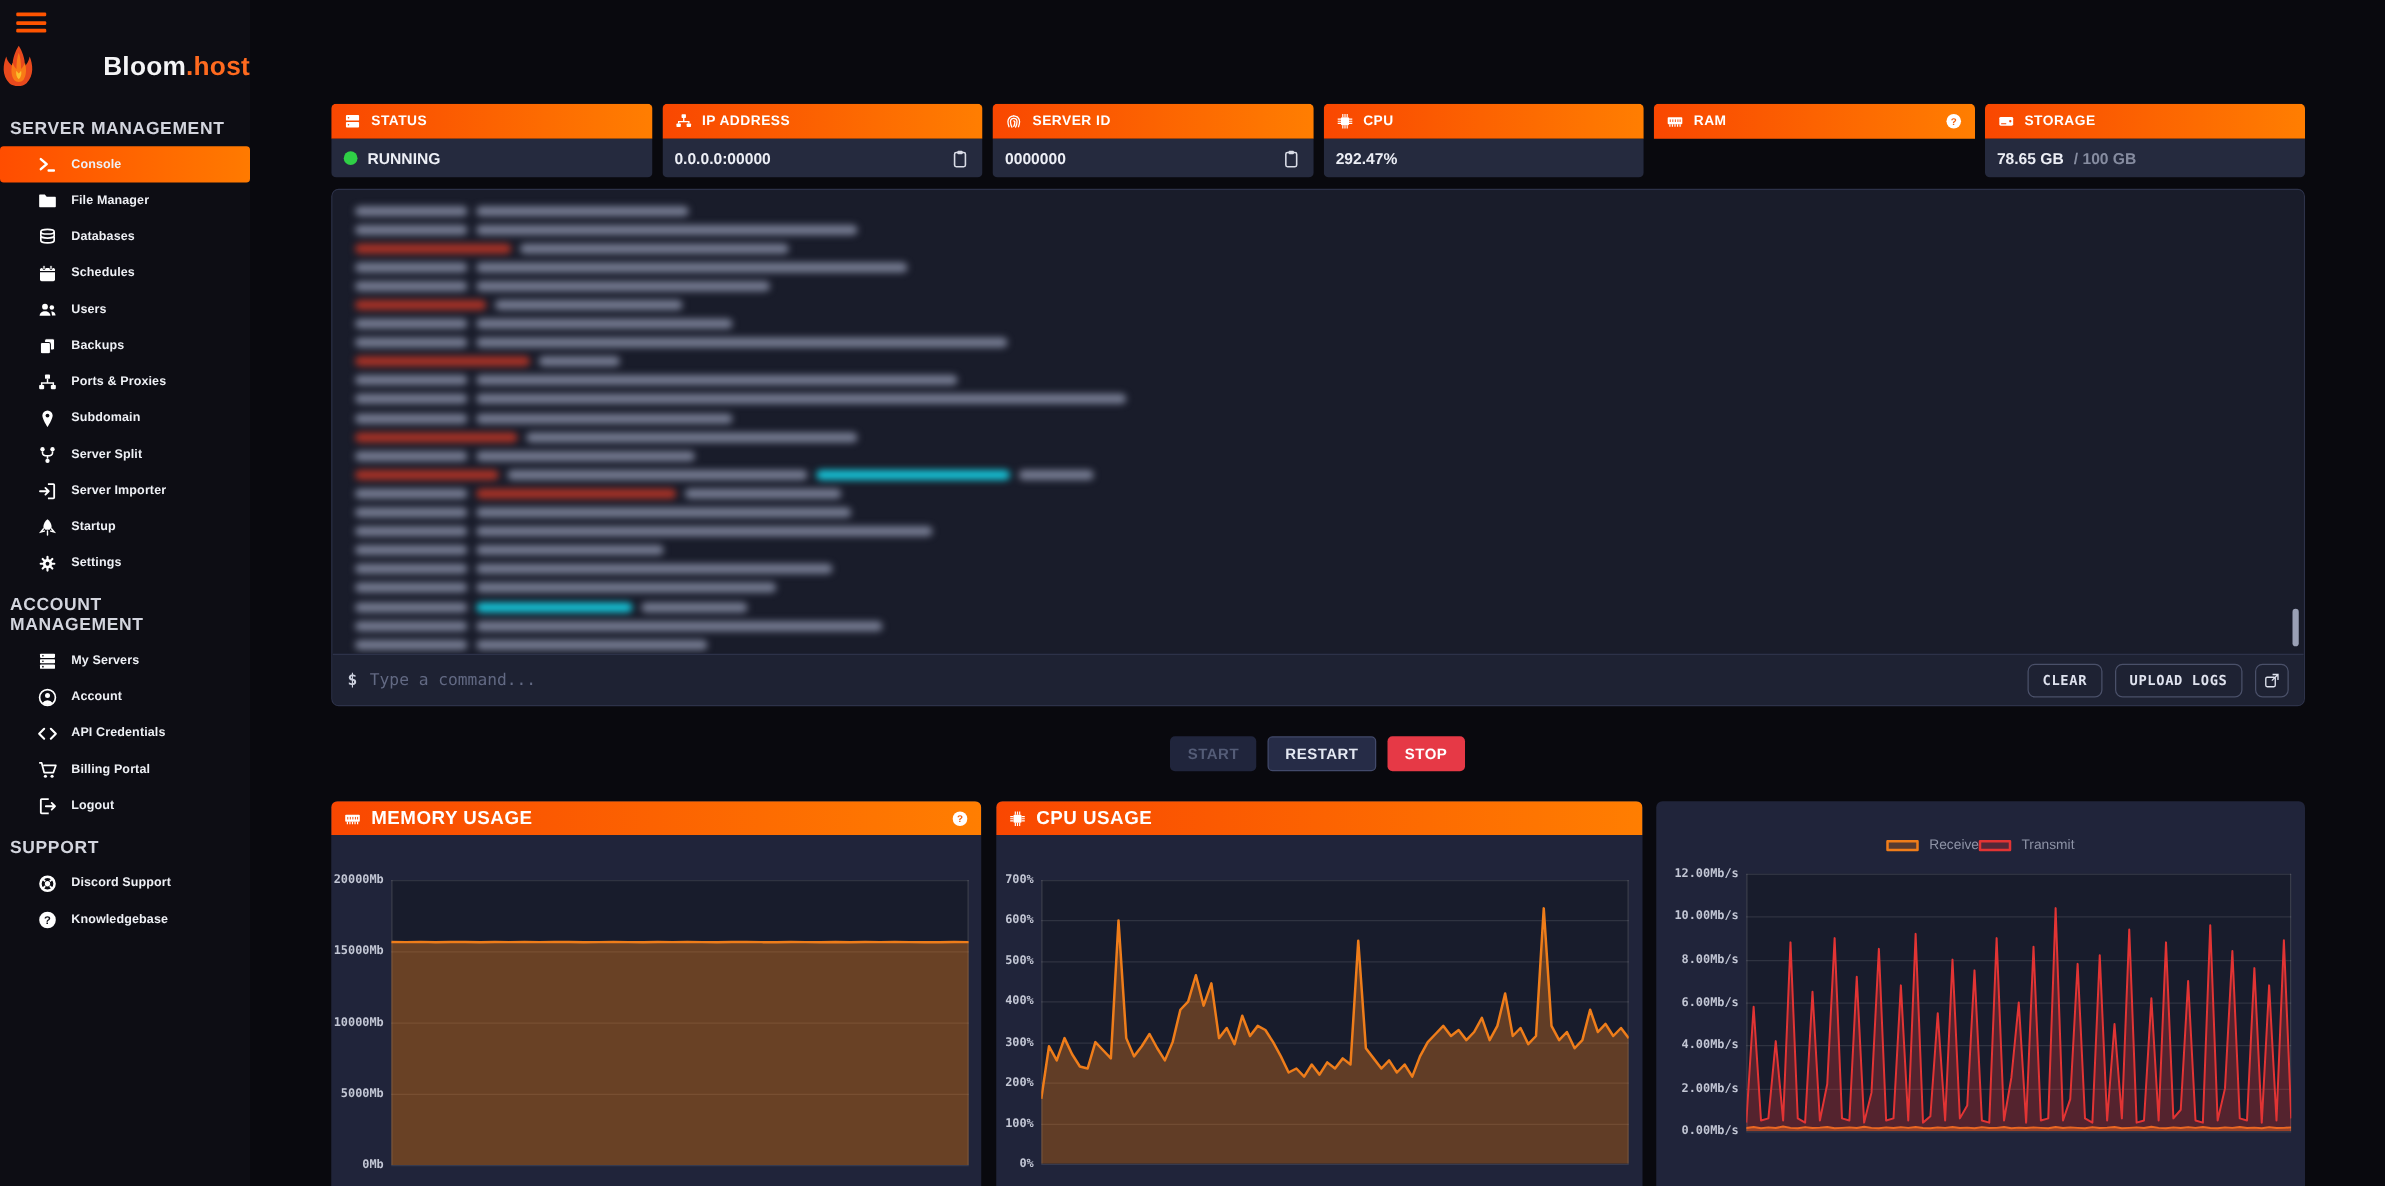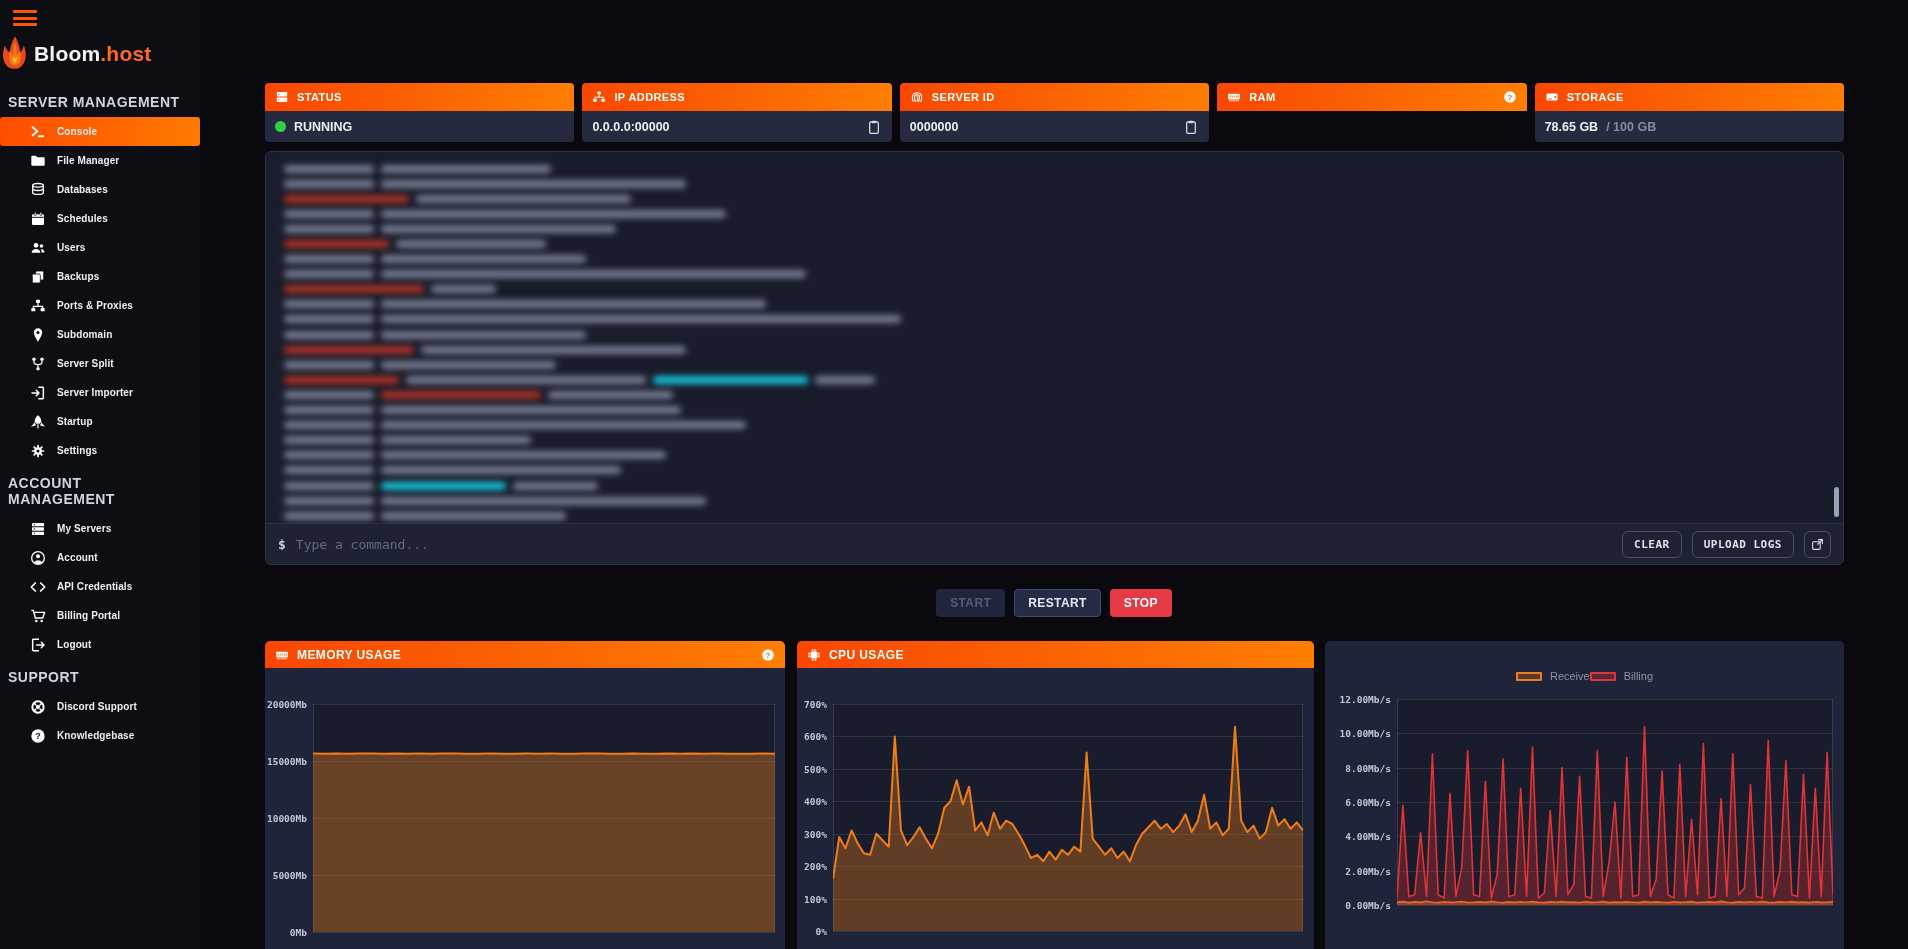--- a/index.html
+++ b/index.html
@@ -4,21 +4,21 @@
 <style>
   * { margin:0; padding:0; box-sizing:border-box; }
   html,body { background:#09090e; }
   body { font-family:"Liberation Sans", sans-serif; }
   #app { position:relative; width:1908px; height:949px; overflow:hidden; background:#09090e; }
 
   
   #sidebar { position:absolute; left:0; top:0; width:200px; height:949px; background:#0d0d14; }
   #hamburger { position:absolute; left:13px; top:10px; width:24px; height:19px; cursor:pointer; }
   #hamburger span { display:block; height:3.2px; margin-bottom:3.4px; background:#ff5400; border-radius:1px; }
-  #logo { position:absolute; left:0; top:32px; width:200px; height:44px; display:flex; align-items:center; justify-content:flex-start; gap:4px; }
+  #logo { position:absolute; left:0; top:32px; width:200px; height:44px; display:flex; align-items:center; justify-content:space-between; gap:4px; }
   #logo svg { width:30px; height:38px; }
   .logo-text { font-size:21px; font-weight:bold; color:#f4f4f6; letter-spacing:.2px; }
   .logo-text .accent { color:#ff6a1f; }
   #sidebar-nav { position:absolute; left:0; top:84px; width:200px; }
   .section-label { padding:10px 8px 7px 8px; font-size:14px; font-weight:bold; color:#d3d5de; letter-spacing:.5px; }
   .side-item { height:29px; display:flex; align-items:center; gap:11px; padding-left:30px; cursor:pointer; color:#eef0f5; }
   .side-item .si-icon { width:16px; height:16px; display:inline-flex; color:#ffffff; flex:0 0 16px; }
   .side-item .si-icon svg { width:16px; height:16px; }
   .side-item .si-label { font-size:10px; font-weight:600; letter-spacing:.1px; }
   .side-item.active { background:linear-gradient(90deg,#ff4d00,#ff7a00); border-radius:3px; }
@@ -61,21 +61,21 @@
   #btn-stop { background:#e63946; color:#ffffff; }
 
   
   .panel { position:absolute; top:641px; height:320px; border-radius:5px; overflow:hidden; background:#20243a; }
   #panel-memory { left:265px; width:520px; }
   #panel-cpu { left:797px; width:517px; }
   #panel-network { left:1325px; width:519px; }
   .panel-head { height:27px; background:linear-gradient(90deg,#f94701,#ff7e01); display:flex; align-items:center; gap:8px; padding:0 10px; color:#fff; }
   .panel-head .ch-icon { width:14px; height:14px; display:inline-flex; }
   .panel-head .ch-icon svg { width:14px; height:14px; }
-  .panel-head .ch-title { font-size:12px; font-weight:bold; letter-spacing:.4px; }
+  .panel-head .ch-title { font-size:15px; font-weight:bold; letter-spacing:.4px; }
   .panel-head .ch-help { margin-left:auto; width:14px; height:14px; display:inline-flex; }
   .panel-body { position:relative; width:100%; height:293px; }
   .plot-bg { position:absolute; background:#181c2c; border-left:1px solid rgba(255,255,255,.14); border-right:1px solid rgba(255,255,255,.14); }
   .gridline { position:absolute; height:1px; background:rgba(255,255,255,.10); }
   .tick-label { position:absolute; transform:translateY(-50%); font-family:"DejaVu Sans Mono", monospace; font-size:9.5px; font-weight:bold; color:#c2c6d4; text-align:right; white-space:nowrap; }
   .plot-svg { position:absolute; }
   .legend { position:absolute; top:29px; left:0; width:100%; display:flex; justify-content:center; align-items:center; gap:0; }
   .legend-item { display:flex; align-items:center; gap:8px; }
   .legend-box { width:26px; height:9px; border-radius:1px; }
   .legend-label { font-size:11px; color:#8e93a6; }
@@ -411,20 +411,36 @@
         <div class="card-body">
           <span class="cb-value">0000000</span>
           <span class="cb-copy">
             <span style="display: inline-flex; width: 100%; height: 100%;">
               <svg viewBox="0 0 24 24" xmlns="http://www.w3.org/2000/svg">
                 <rect x="5.5" y="4.5" width="13" height="17" rx="2" fill="none" stroke="currentColor" stroke-width="1.9"></rect>
                 <rect x="8.8" y="2.5" width="6.4" height="4" rx="1.2" fill="currentColor"></rect>
               </svg>
             </span>
           </span>
+        </div>
+      </article>
+      <article class="card">
+        <div class="card-head">
+          <span class="ch-icon">
+            <span style="display: inline-flex; width: 100%; height: 100%;">
+              <svg viewBox="0 0 24 24" xmlns="http://www.w3.org/2000/svg">
+                <rect x="6.5" y="6.5" width="11" height="11" rx="1.5" fill="currentColor"></rect>
+                <path d="M9 2v4.5M12 2v4.5M15 2v4.5M9 17.5V22M12 17.5V22M15 17.5V22M2 9h4.5M2 12h4.5M2 15h4.5M17.5 9H22M17.5 12H22M17.5 15H22" stroke="currentColor" stroke-width="1.6"></path>
+              </svg>
+            </span>
+          </span>
+          <span class="ch-title">CPU</span>
+        </div>
+        <div class="card-body">
+          <span class="cb-value">292.47%</span>
         </div>
       </article>
       <article class="card">
         <div class="card-head">
           <span class="ch-icon">
             <span style="display: inline-flex; width: 100%; height: 100%;">
               <svg viewBox="0 0 24 24" xmlns="http://www.w3.org/2000/svg">
                 <rect x="2" y="6.5" width="20" height="9.5" rx="1.2" fill="currentColor"></rect>
                 <path d="M5 16v3.5M8.5 16v3.5M12 16v3.5M15.5 16v3.5M19 16v3.5" stroke="currentColor" stroke-width="1.7"></path>
                 <path d="M5.5 9.5v3.5M9 9.5v3.5M12.5 9.5v3.5M16 9.5v3.5M19 9.5v3.5" stroke="#f94701" stroke-width="1.3"></path>
@@ -666,21 +682,21 @@
   <section class="panel" id="panel-network">
       <div class="panel-body">
         <div class="plot-bg" style="left: 72px; top: 58px; width: 436px; height: 206px;"></div>
         <div class="legend">
           <span class="legend-item">
             <span class="legend-box" style="border: 2px solid rgb(239, 125, 26); background: rgba(239, 125, 26, 0.267);"></span>
             <span class="legend-label">Receive</span>
           </span>
           <span class="legend-item">
             <span class="legend-box" style="border: 2px solid rgb(226, 52, 52); background: rgba(226, 52, 52, 0.267);"></span>
-            <span class="legend-label">Billing</span>
+            <span class="legend-label">Transmit</span>
           </span>
         </div>
         <div class="gridline" style="left: 72px; top: 58px; width: 436px;"></div>
         <span class="tick-label" style="right: 453px; top: 58px;">12.00Mb/s</span>
         <div class="gridline" style="left: 72px; top: 92.3333px; width: 436px;"></div>
         <span class="tick-label" style="right: 453px; top: 92.3333px;">10.00Mb/s</span>
         <div class="gridline" style="left: 72px; top: 126.667px; width: 436px;"></div>
         <span class="tick-label" style="right: 453px; top: 126.667px;">8.00Mb/s</span>
         <div class="gridline" style="left: 72px; top: 161px; width: 436px;"></div>
         <span class="tick-label" style="right: 453px; top: 161px;">6.00Mb/s</span>

